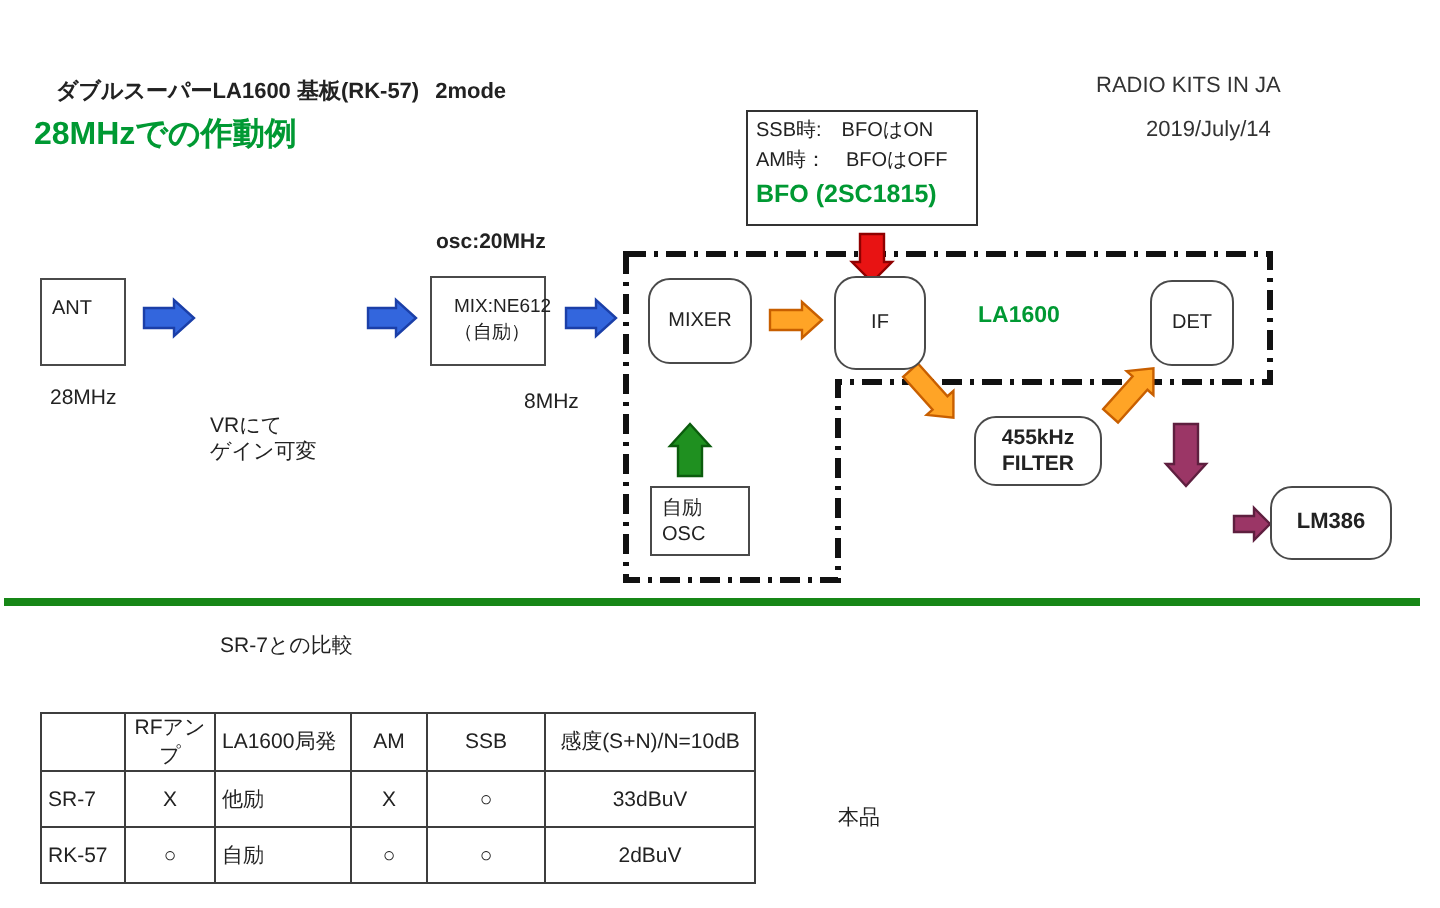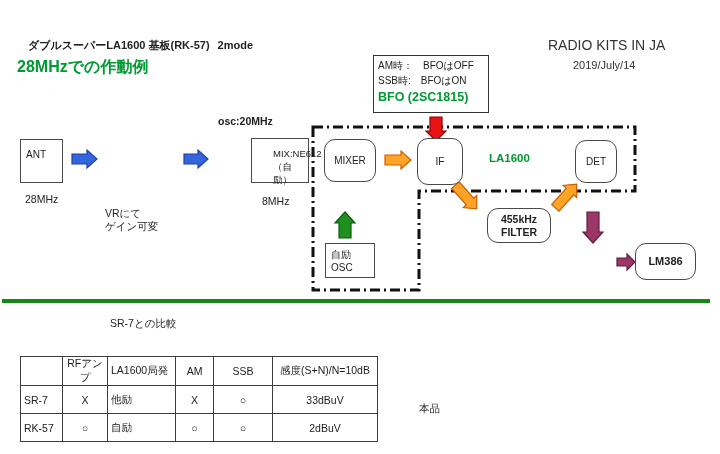--- a/index.html
+++ b/index.html
@@ -25,21 +25,21 @@
   #bfo-box{
     position:absolute;left:373px;top:55px;width:116px;height:58px;background:#fff;
     border:1.8px solid #333;box-sizing:border-box;padding:2px 0 0 4px;
   }
   #bfo-box .n{font-size:10px;line-height:15px;display:block;}
   #bfo-box .b{font-size:12.5px;line-height:18px;font-weight:bold;display:block;}
   
   #title-line{left:28px;top:38px;font-size:11px;font-weight:bold;}
   #title-mode{margin-left:8px;}
   #subtitle{left:17px;top:57px;font-size:16px;font-weight:bold;}
-  #brand{left:548px;top:37px;font-size:14px;color:#333;}
+  #brand{left:548px;top:37px;font-size:11px;color:#333;}
   #date{left:573px;top:59px;font-size:11px;color:#333;}
   
   #green-divider{position:absolute;left:2px;top:299px;width:708px;height:4px;background:#178717;}
   
   #cmp-table{
     position:absolute;left:20px;top:356px;border-collapse:collapse;table-layout:fixed;
     font-size:10.5px;color:#222;padding-left:19px;
   }
   #cmp-table td{border:1.2px solid #3d3d3d;padding:0 3px;background:#fff;box-sizing:border-box;}
   #cmp-table tr.hdr td{height:25px;}
@@ -55,43 +55,43 @@
 <div id="canvas">
 
   <div class="abs" id="title-line">
     <span>ダブルスーパーLA1600 基板(RK-57)</span><span id="title-mode">2mode</span>
   </div>
   <div class="abs green" id="subtitle">28MHzでの作動例</div>
   <div class="abs" id="brand">RADIO KITS IN JA</div>
   <div class="abs" id="date">2019/July/14</div>
 
   <div id="bfo-box">
+    <span class="n">SSB時:　BFOはON</span>
     <span class="n">AM時：　BFOはOFF</span>
-    <span class="n">SSB時:　BFOはON</span>
     <span class="b green">BFO (2SC1815)</span>
   </div>
 
   <svg width="720" height="454" viewBox="0 0 720 454">
     <path d="M313,127 H635 V191 H419 V290 H313 Z" fill="none" stroke="#111111" stroke-width="3" stroke-dasharray="10 4 2 4"></path>
     <path d="M72,154 H87 V150 L97,159 L87,168 V164 H72 Z" fill="#3366dd" stroke="#1b3fa8" stroke-width="1.2"></path>
     <path d="M184,154 H198 V150 L208,159 L198,168 V164 H184 Z" fill="#3366dd" stroke="#1b3fa8" stroke-width="1.2"></path>
     <path d="M283,154 H298 V150 L308,159 L298,168 V164 H283 Z" fill="#3366dd" stroke="#1b3fa8" stroke-width="1.2"></path>
     <path d="M385,155 H401 V151 L411,160 L401,169 V165 H385 Z" fill="#ffa426" stroke="#c85f00" stroke-width="1.2"></path>
     <path d="M430,117 V131 H426 L436,141 L446,131 H442 V117 Z" fill="#e81313" stroke="#8f0000" stroke-width="1.2"></path>
     <path d="M339,238 V223 H335 L345,212 L355,223 H351 V238 Z" fill="#1f9020" stroke="#0b5c0d" stroke-width="1.2"></path>
     <path d="M450,192 H472 V188 L482,197 L472,206 V202 H450 Z" transform="rotate(48 466 197)" fill="#ffa426" stroke="#c85f00" stroke-width="1.2"></path>
     <path d="M550,191 H572 V187 L582,196 L572,205 V201 H550 Z" transform="rotate(-48 566 196)" fill="#ffa426" stroke="#c85f00" stroke-width="1.2"></path>
     <path d="M587,212 V232 H583 L593,243 L603,232 H599 V212 Z" fill="#9b3666" stroke="#5e1f3f" stroke-width="1.2"></path>
     <path d="M617,258 H627 V254 L635,262 L627,270 V266 H617 Z" fill="#9b3666" stroke="#5e1f3f" stroke-width="1.2"></path>
   </svg>
 
   <div class="blk pad" style="left:20px;top:139px;width:43px;height:44px;">
     <span class="ln">ANT</span>
   </div>
-  <div class="blk pad" style="left:215px;top:138px;width:58px;height:45px;padding-left:21px;font-size:9.5px;margin-left:36px;">
+  <div class="blk pad" style="left:215px;top:138px;width:58px;height:45px;padding-left:11px;font-size:9.5px;">
     <span class="ln">MIX:NE612</span>
     <span class="ln">（自励）</span>
   </div>
   <div class="blk center" style="left:324px;top:139px;width:52px;height:43px;">
     <span>MIXER</span>
   </div>
   <div class="blk center" style="left:417px;top:138px;width:46px;height:47px;">
     <span>IF</span>
   </div>
   <div class="blk center" style="left:575px;top:140px;width:42px;height:43px;">

